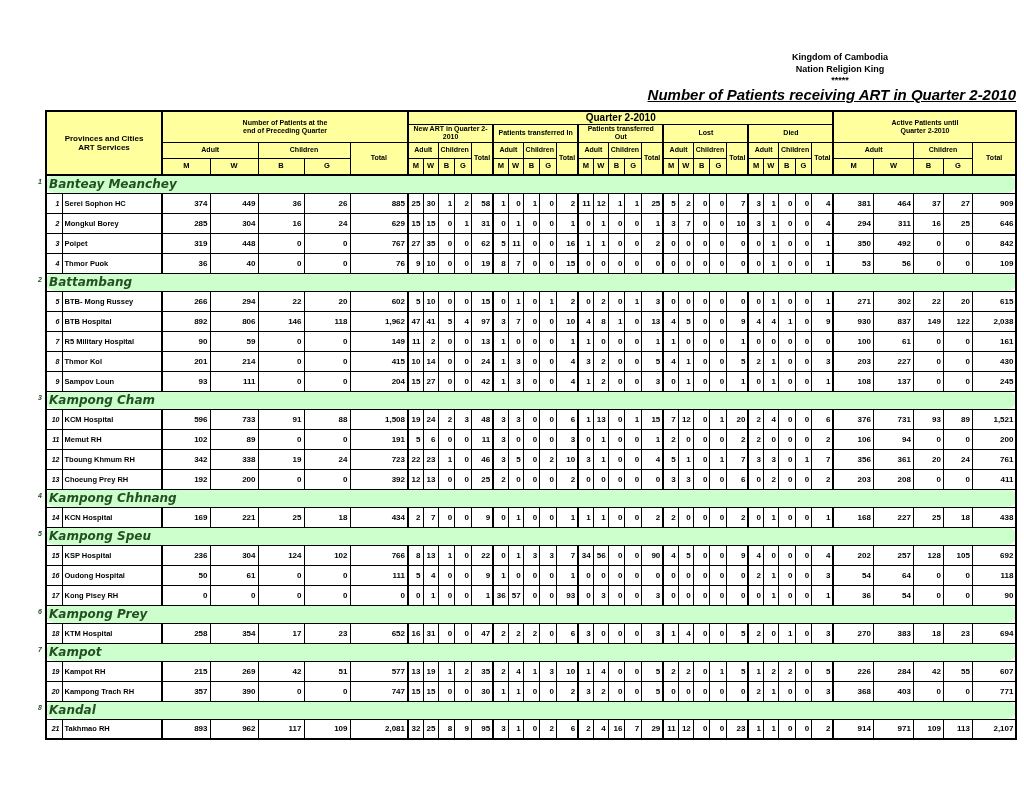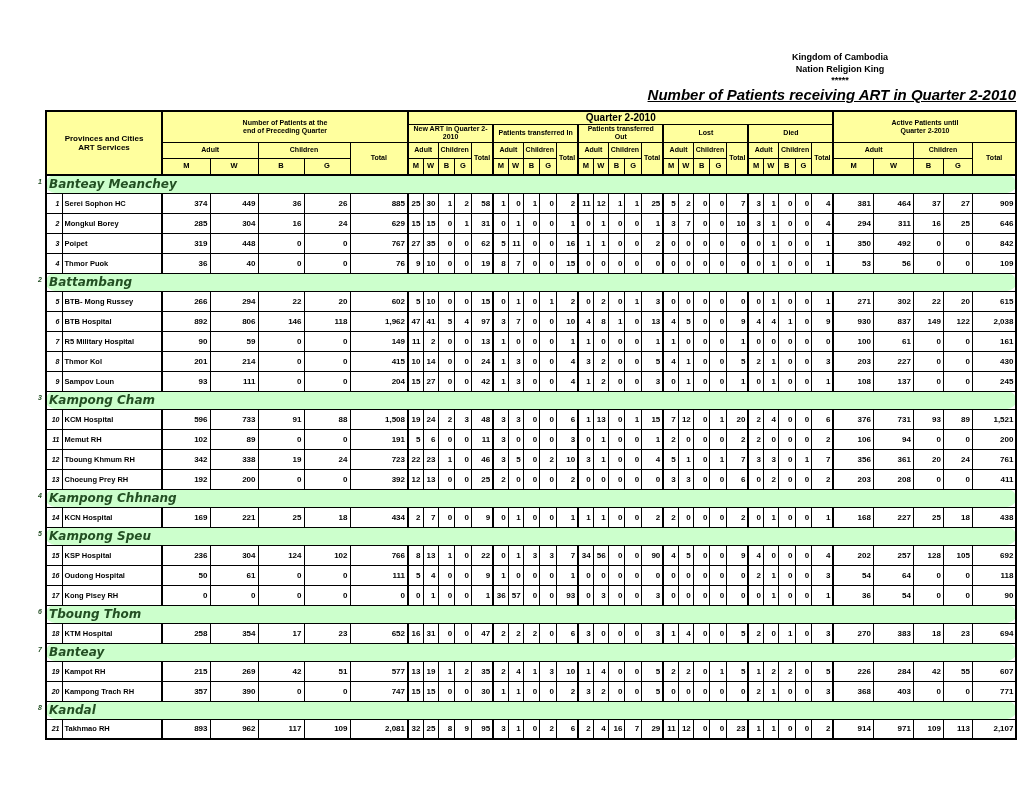--- a/index.html
+++ b/index.html
@@ -831,21 +831,21 @@
           <td class="n">0</td>
           <td class="n">0</td>
           <td class="n">1</td>
           <td class="n gl">36</td>
           <td class="n">54</td>
           <td class="n">0</td>
           <td class="n">0</td>
           <td class="n">90</td>
         </tr>
         <tr>
-          <td class="band" colspan="37">Tboung Thom</td>
+          <td class="band" colspan="37">Kampong Prey</td>
         </tr>
         <tr class="datarow">
           <td class="rn">18</td>
           <td class="fn">KTM Hospital</td>
           <td class="n gl">258</td>
           <td class="n">354</td>
           <td class="n">17</td>
           <td class="n">23</td>
           <td class="n">652</td>
           <td class="n gl">16</td>
@@ -873,21 +873,21 @@
           <td class="n">1</td>
           <td class="n">0</td>
           <td class="n">3</td>
           <td class="n gl">270</td>
           <td class="n">383</td>
           <td class="n">18</td>
           <td class="n">23</td>
           <td class="n">694</td>
         </tr>
         <tr>
-          <td class="band" colspan="37">Banteay</td>
+          <td class="band" colspan="37">Kampot</td>
         </tr>
         <tr class="datarow">
           <td class="rn">19</td>
           <td class="fn">Kampot RH</td>
           <td class="n gl">215</td>
           <td class="n">269</td>
           <td class="n">42</td>
           <td class="n">51</td>
           <td class="n">577</td>
           <td class="n gl">13</td>

